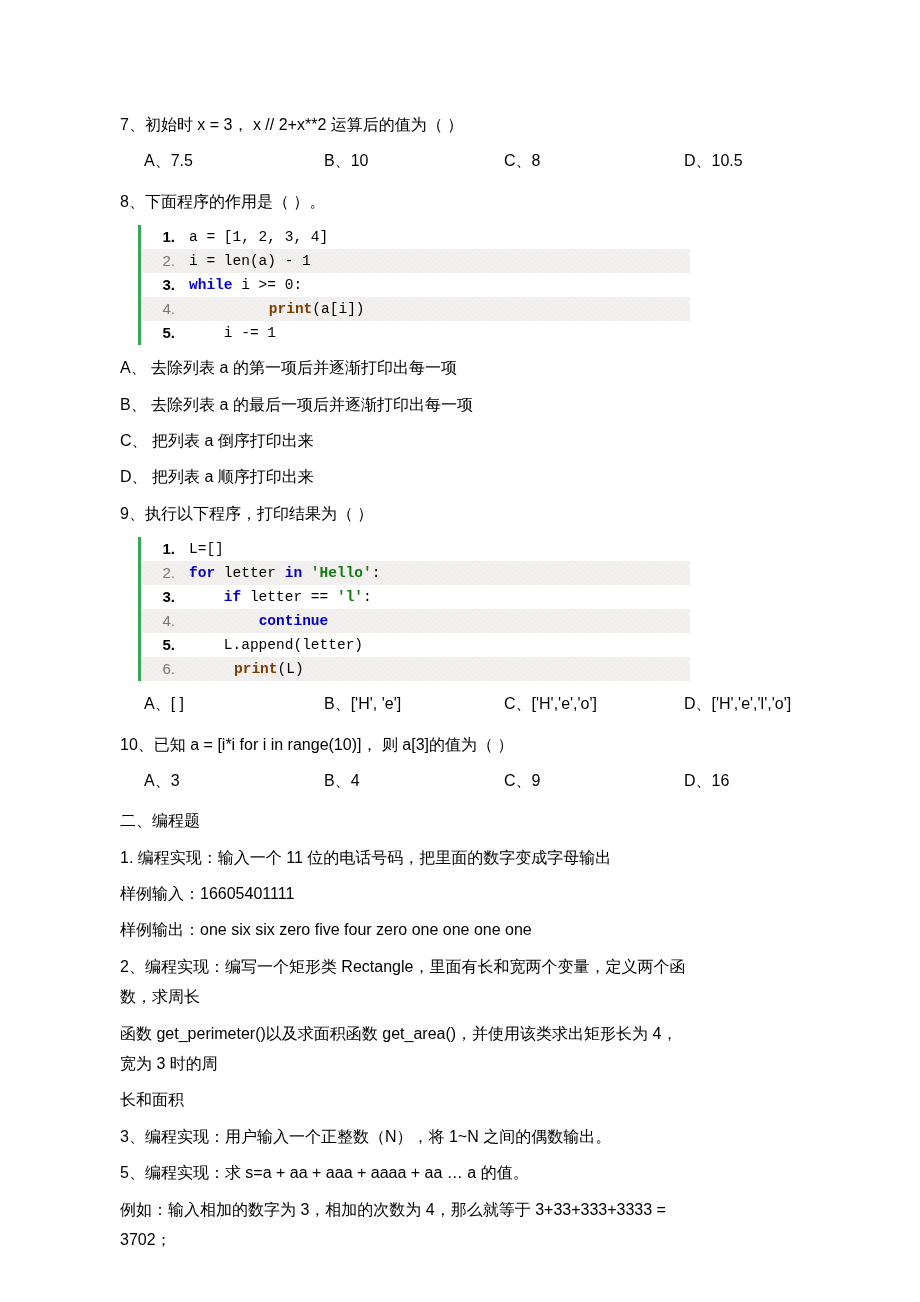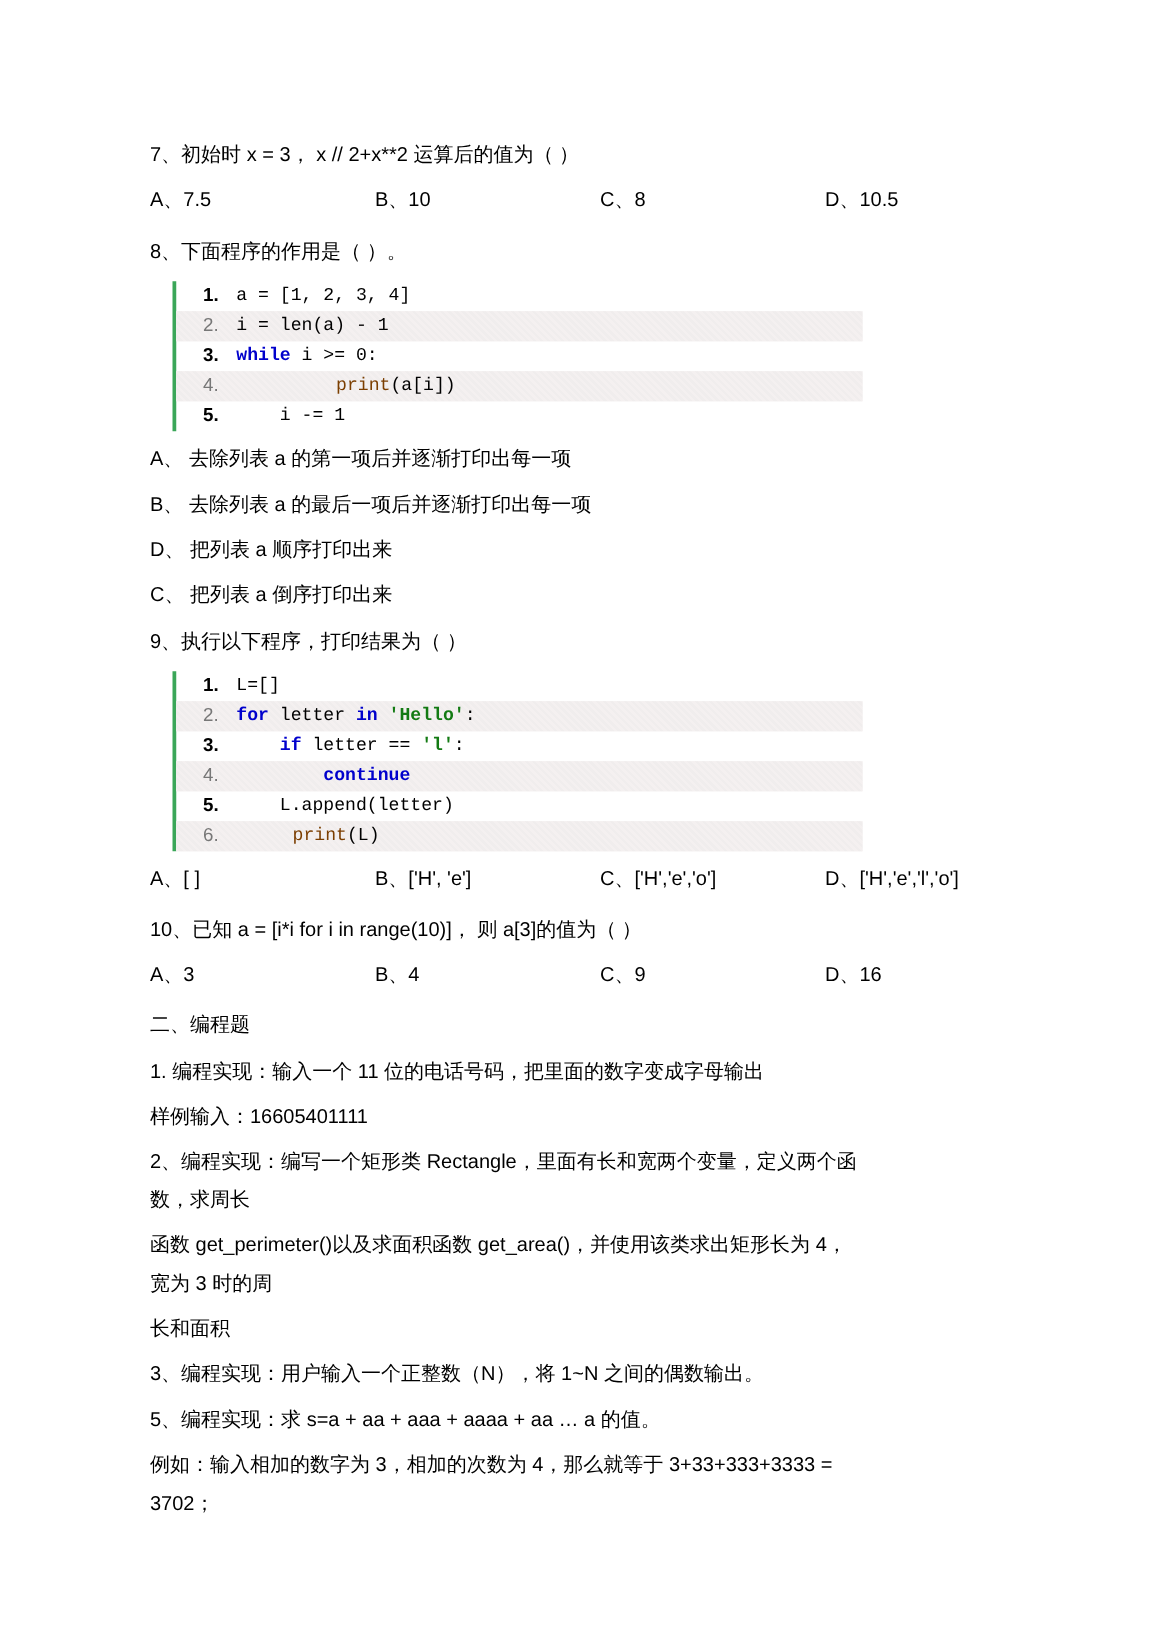--- a/index.html
+++ b/index.html
@@ -20,21 +20,21 @@
   .q-line {
     margin-bottom: 6px;
   }
   .options {
     display: flex;
     margin-bottom: 10px;
   }
   .opt {
     flex: 0 0 auto;
   }
-  .opt-a { width: 180px; }
+  .opt-a { width: 180px; margin-left: 24px; }
   .opt-b { width: 180px; }
   .opt-c { width: 180px; }
   .opt-d { width: 150px; }
   .code-block {
     border-left: 3px solid #3aa658;
     margin: 8px 0 8px 18px;
     font-family: Consolas, "Courier New", monospace;
     font-size: 14.5px;
   }
   .code-line {
@@ -57,21 +57,21 @@
     font-size: 15px;
   }
   .code-line .ln.bold {
     font-weight: bold;
     color: #000;
   }
   .code-line .code {
     flex: 1;
   }
   .kw { color: #0000cc; font-weight: bold; }
-  .fn { color: #7b3e00; font-weight: normal; padding-left: 45px; }
+  .fn { color: #7b3e00; font-weight: bold; padding-left: 45px; }
   .str { color: #137a13; font-weight: bold; }
   .long-opt {
     margin-bottom: 6px;
   }
   .section-title {
     margin-top: 10px;
     margin-bottom: 6px;
   }
   .prog-q {
     margin-bottom: 6px;
@@ -108,22 +108,22 @@
       <div class="ln">4.</div>
       <div class="code">    <span class="fn">print</span><span>(a[i])</span></div>
     </div>
     <div class="code-line">
       <div class="ln bold">5.</div>
       <div class="code">    <span>i -= 1</span></div>
     </div>
   </div>
   <div class="long-opt">A、 去除列表 a 的第一项后并逐渐打印出每一项</div>
   <div class="long-opt">B、 去除列表 a 的最后一项后并逐渐打印出每一项</div>
+  <div class="long-opt">C、 把列表 a 倒序打印出来</div>
   <div class="long-opt">D、 把列表 a 顺序打印出来</div>
-  <div class="long-opt">C、 把列表 a 倒序打印出来</div>
 
   <div class="q-line">9、执行以下程序，打印结果为（   ）</div>
   <div class="code-block">
     <div class="code-line">
       <div class="ln bold">1.</div>
       <div class="code"><span>L=[]</span></div>
     </div>
     <div class="code-line even">
       <div class="ln">2.</div>
       <div class="code"><span class="kw">for</span><span> letter </span><span class="kw">in</span><span> </span><span class="str">'Hello'</span><span>:</span></div>
@@ -157,20 +157,21 @@
     <div class="opt opt-a">A、3</div>
     <div class="opt opt-b">B、4</div>
     <div class="opt opt-c">C、9</div>
     <div class="opt opt-d">D、16</div>
   </div>
 
   <div class="section-title">二、编程题</div>
 
   <div class="prog-q">1. 编程实现：输入一个 11 位的电话号码，把里面的数字变成字母输出</div>
   <div class="prog-q">样例输入：16605401111</div>
+  <div class="prog-q">样例输出：one six six zero five four zero one one one one</div>
 
   <div class="prog-q">2、编程实现：编写一个矩形类 Rectangle，里面有长和宽两个变量，定义两个函数，求周长</div>
   <div class="prog-q">函数 get_perimeter()以及求面积函数 get_area()，并使用该类求出矩形长为 4，宽为 3 时的周</div>
   <div class="prog-q">长和面积</div>
 
   <div class="prog-q">3、编程实现：用户输入一个正整数（N），将 1~N 之间的偶数输出。</div>
   <div class="prog-q">5、编程实现：求 s=a + aa + aaa + aaaa + aa … a 的值。</div>
   <div class="prog-q">例如：输入相加的数字为 3，相加的次数为 4，那么就等于 3+33+333+3333 = 3702；</div>
 
 </div>

